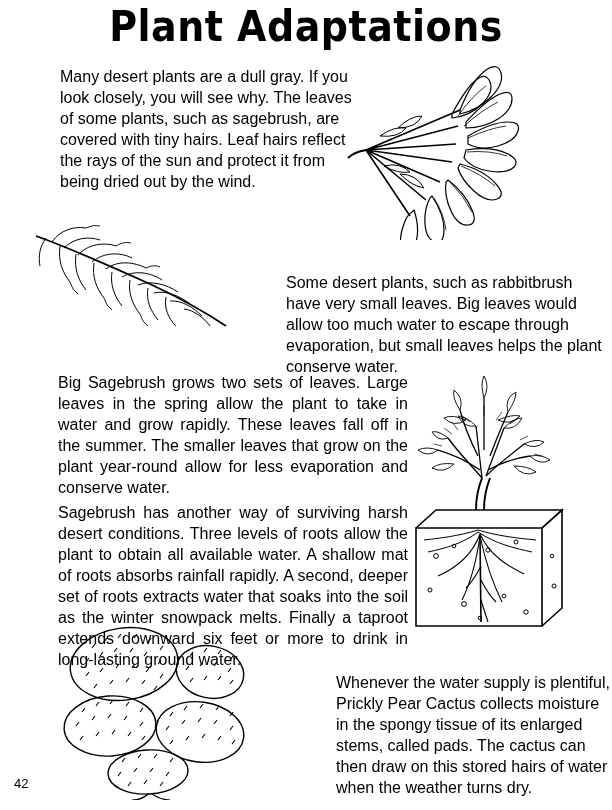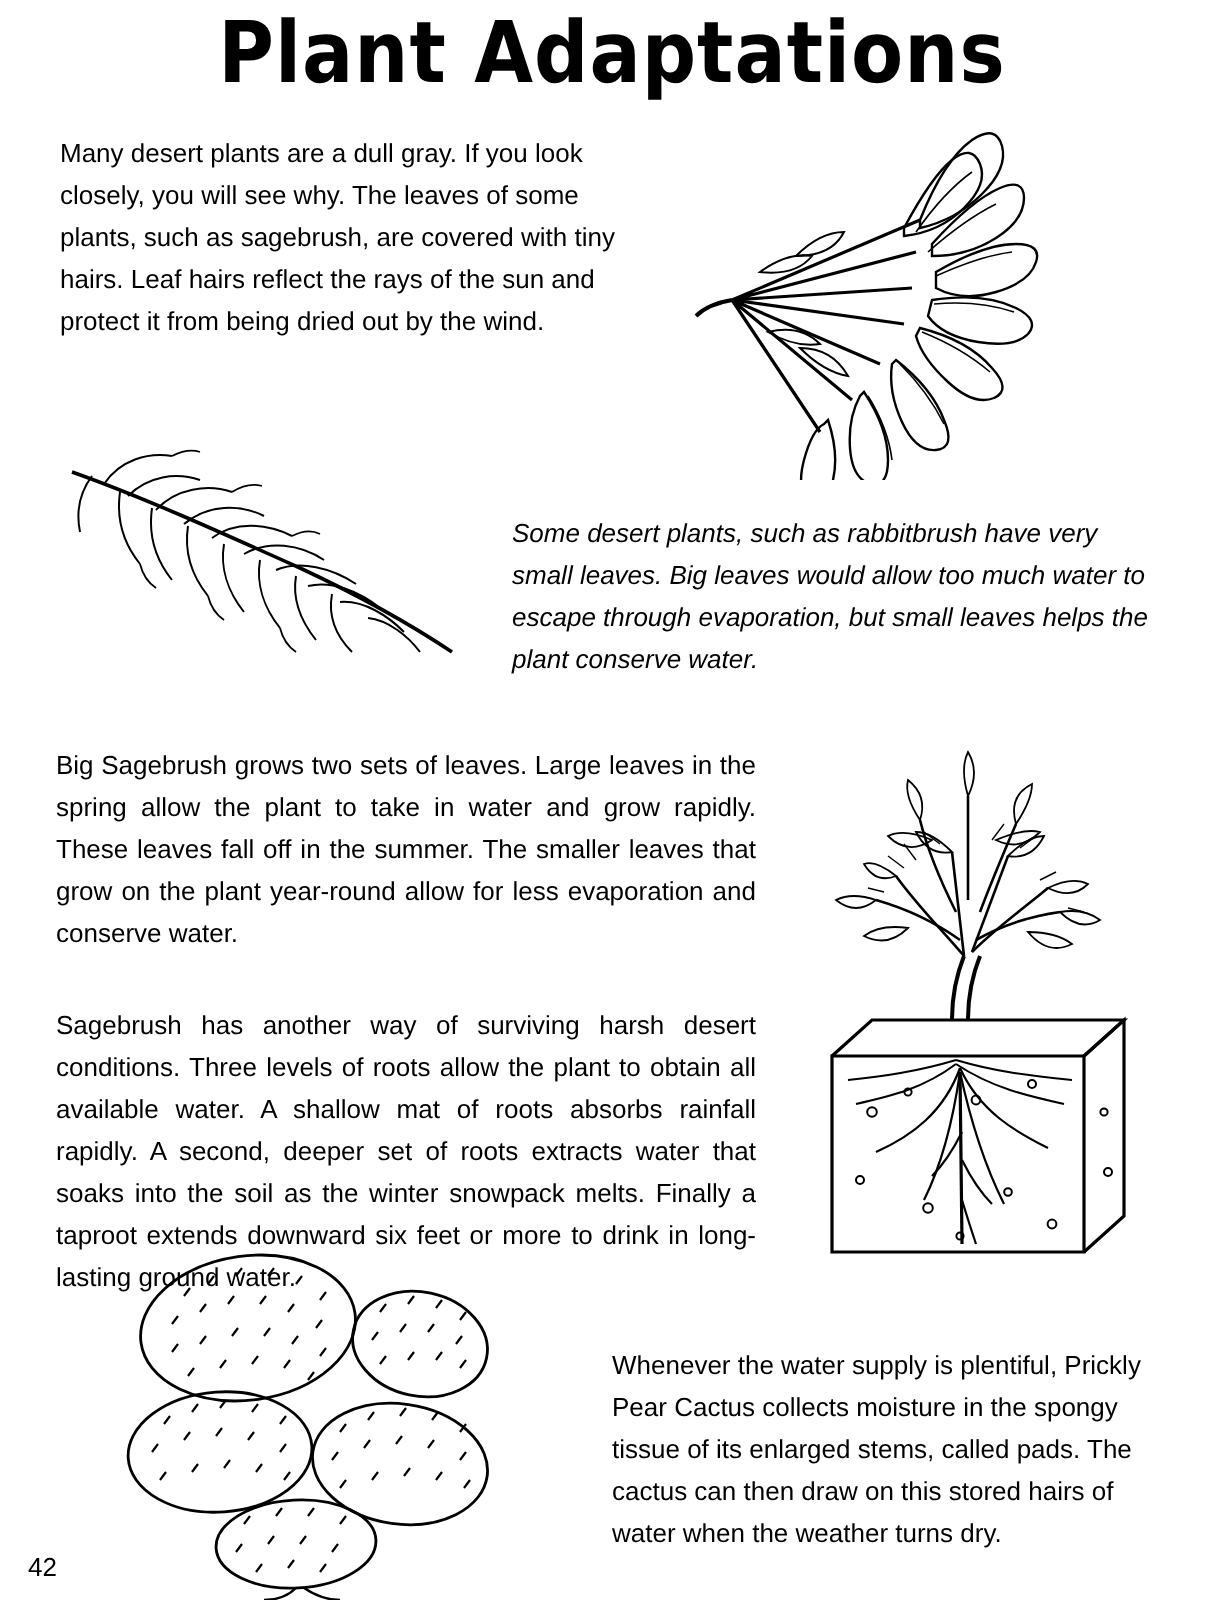--- a/index.html
+++ b/index.html
@@ -29,28 +29,29 @@
     text-align: center;
     font-family: "DejaVu Sans", sans-serif;
     font-weight: bold;
     font-size: 38px;
     letter-spacing: 0.5px;
     transform: scaleY(1.12);
     transform-origin: top center;
   }
   .para {
     position: absolute;
-    font-size: 13px;
+    font-size: 16px;
     line-height: 21px;
     text-align: justify;
     text-justify: inter-word;
+    margin-left: 30px;
   }
   .para.left-flow { text-align: left; }
   .p1 { left: 30px;  top: 66px;  width: 300px; }
-  .p2 { left: 256px; top: 256px; width: 322px; font-style: italic; }
+  .p2 { left: 256px; top: 272px; width: 322px; }
   .p3 { left: 28px;  top: 372px; width: 350px; }
   .p4 { left: 28px;  top: 502px; width: 350px; }
   .p5 { left: 306px; top: 672px; width: 276px; }
 
   .pagenum {
     position: absolute;
     left: 14px;
     top: 776px;
     font-size: 13px;
   }

